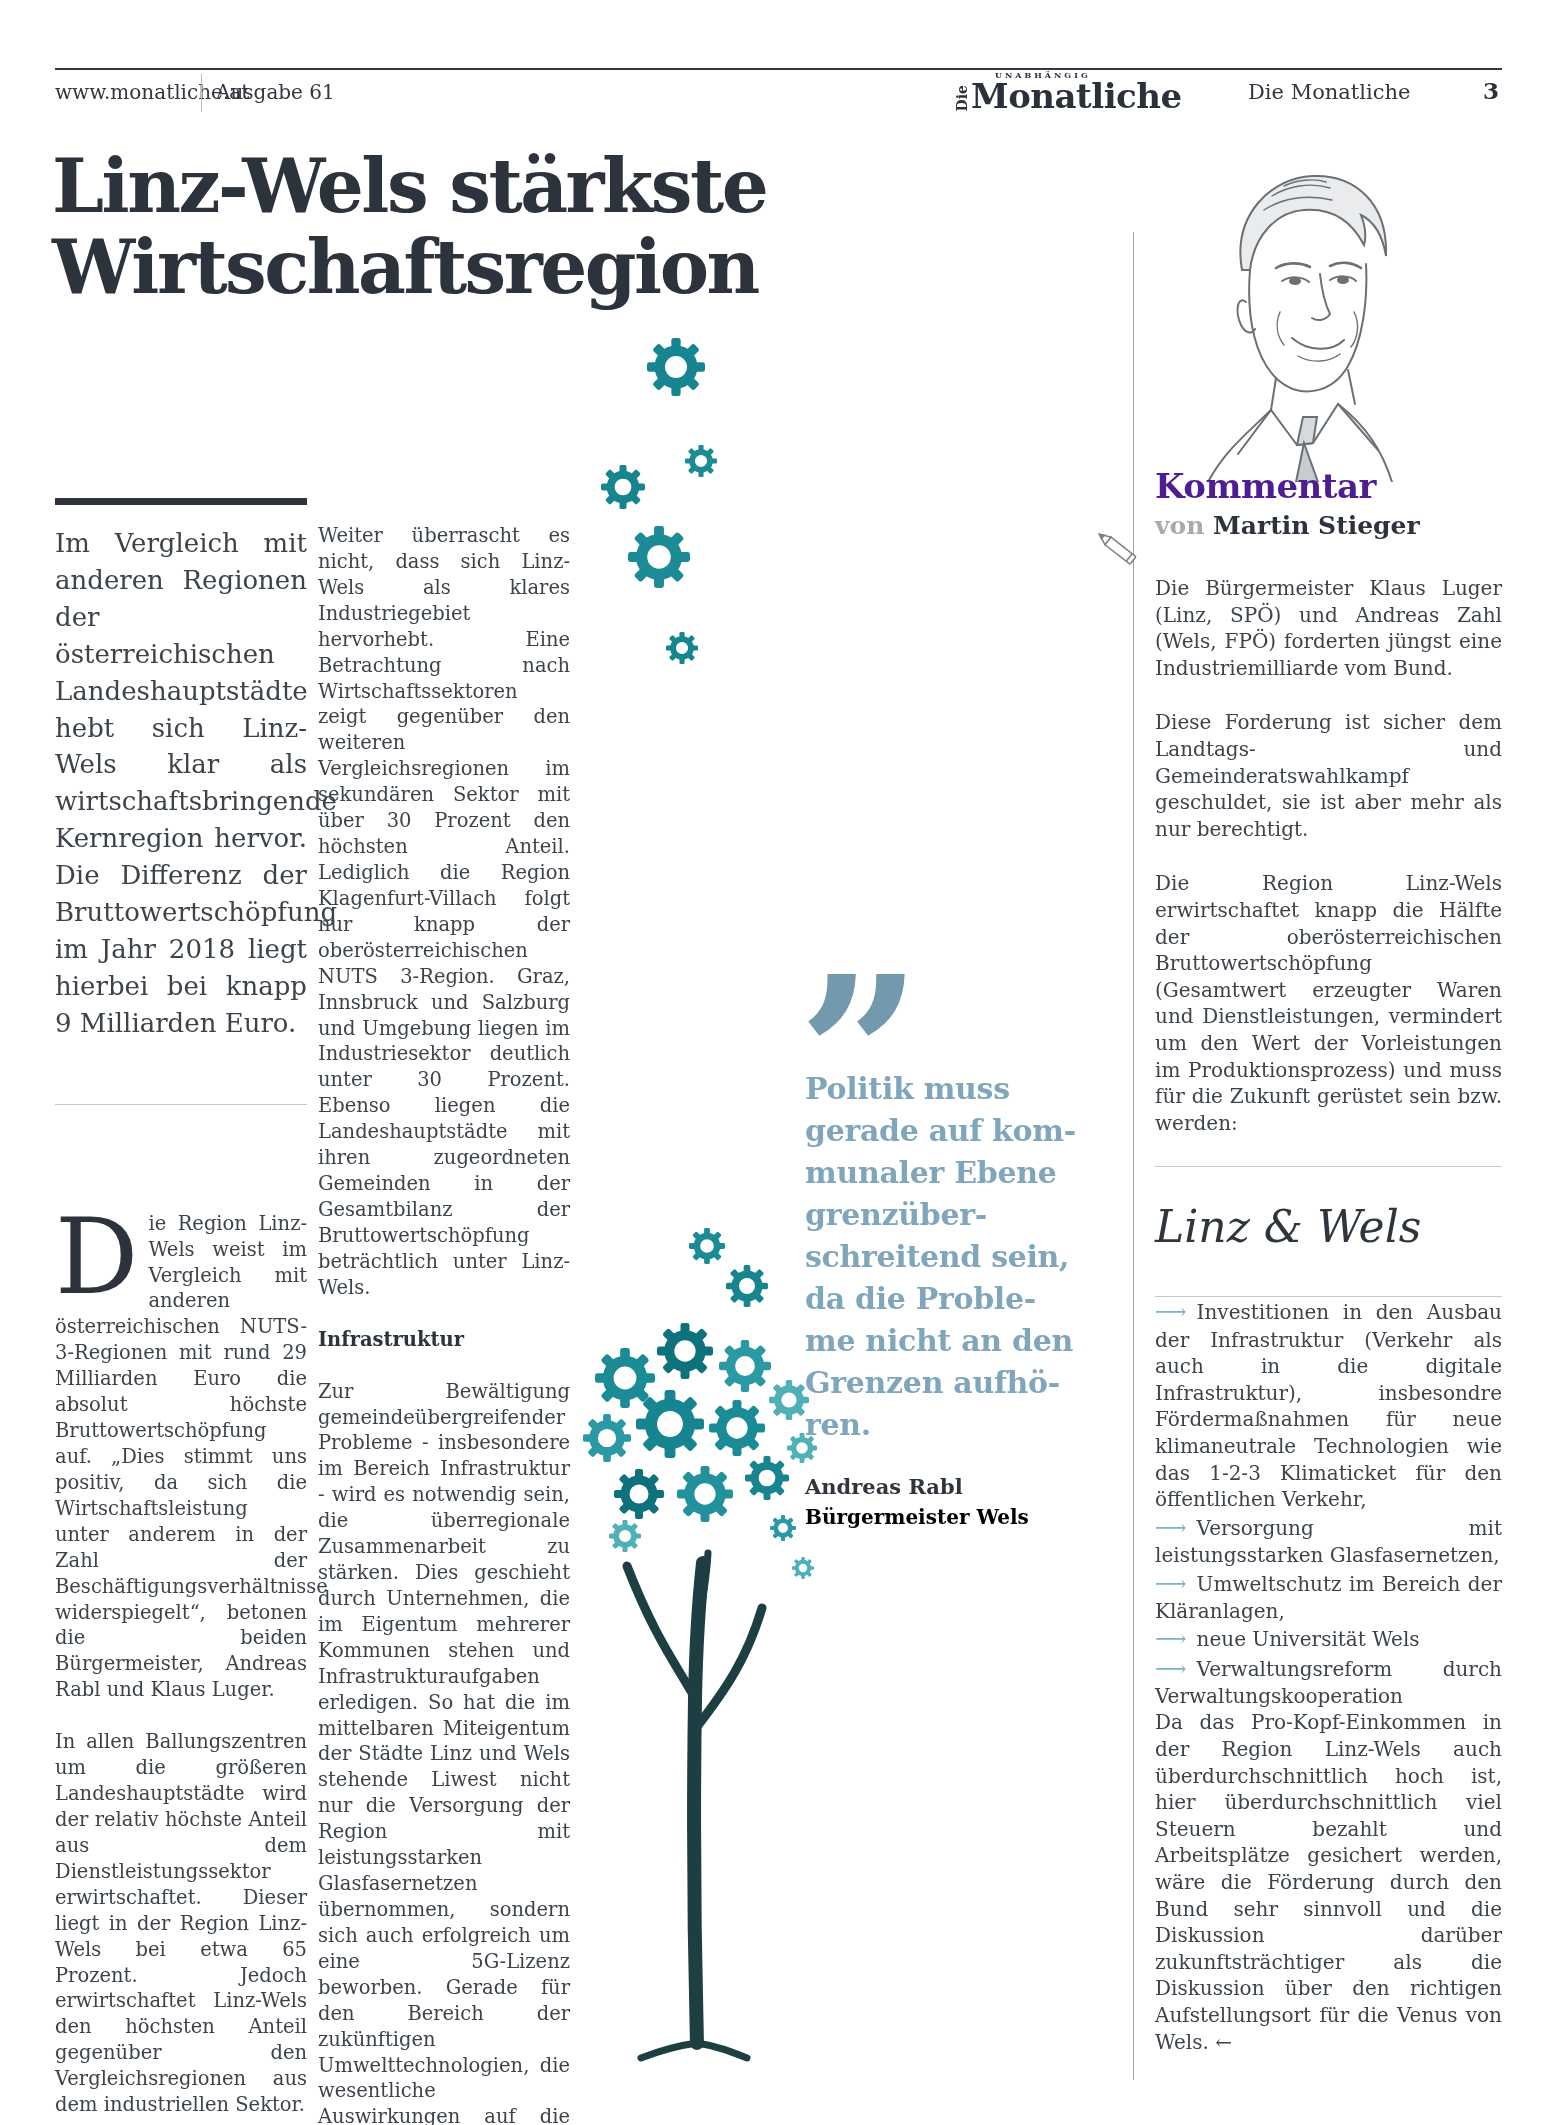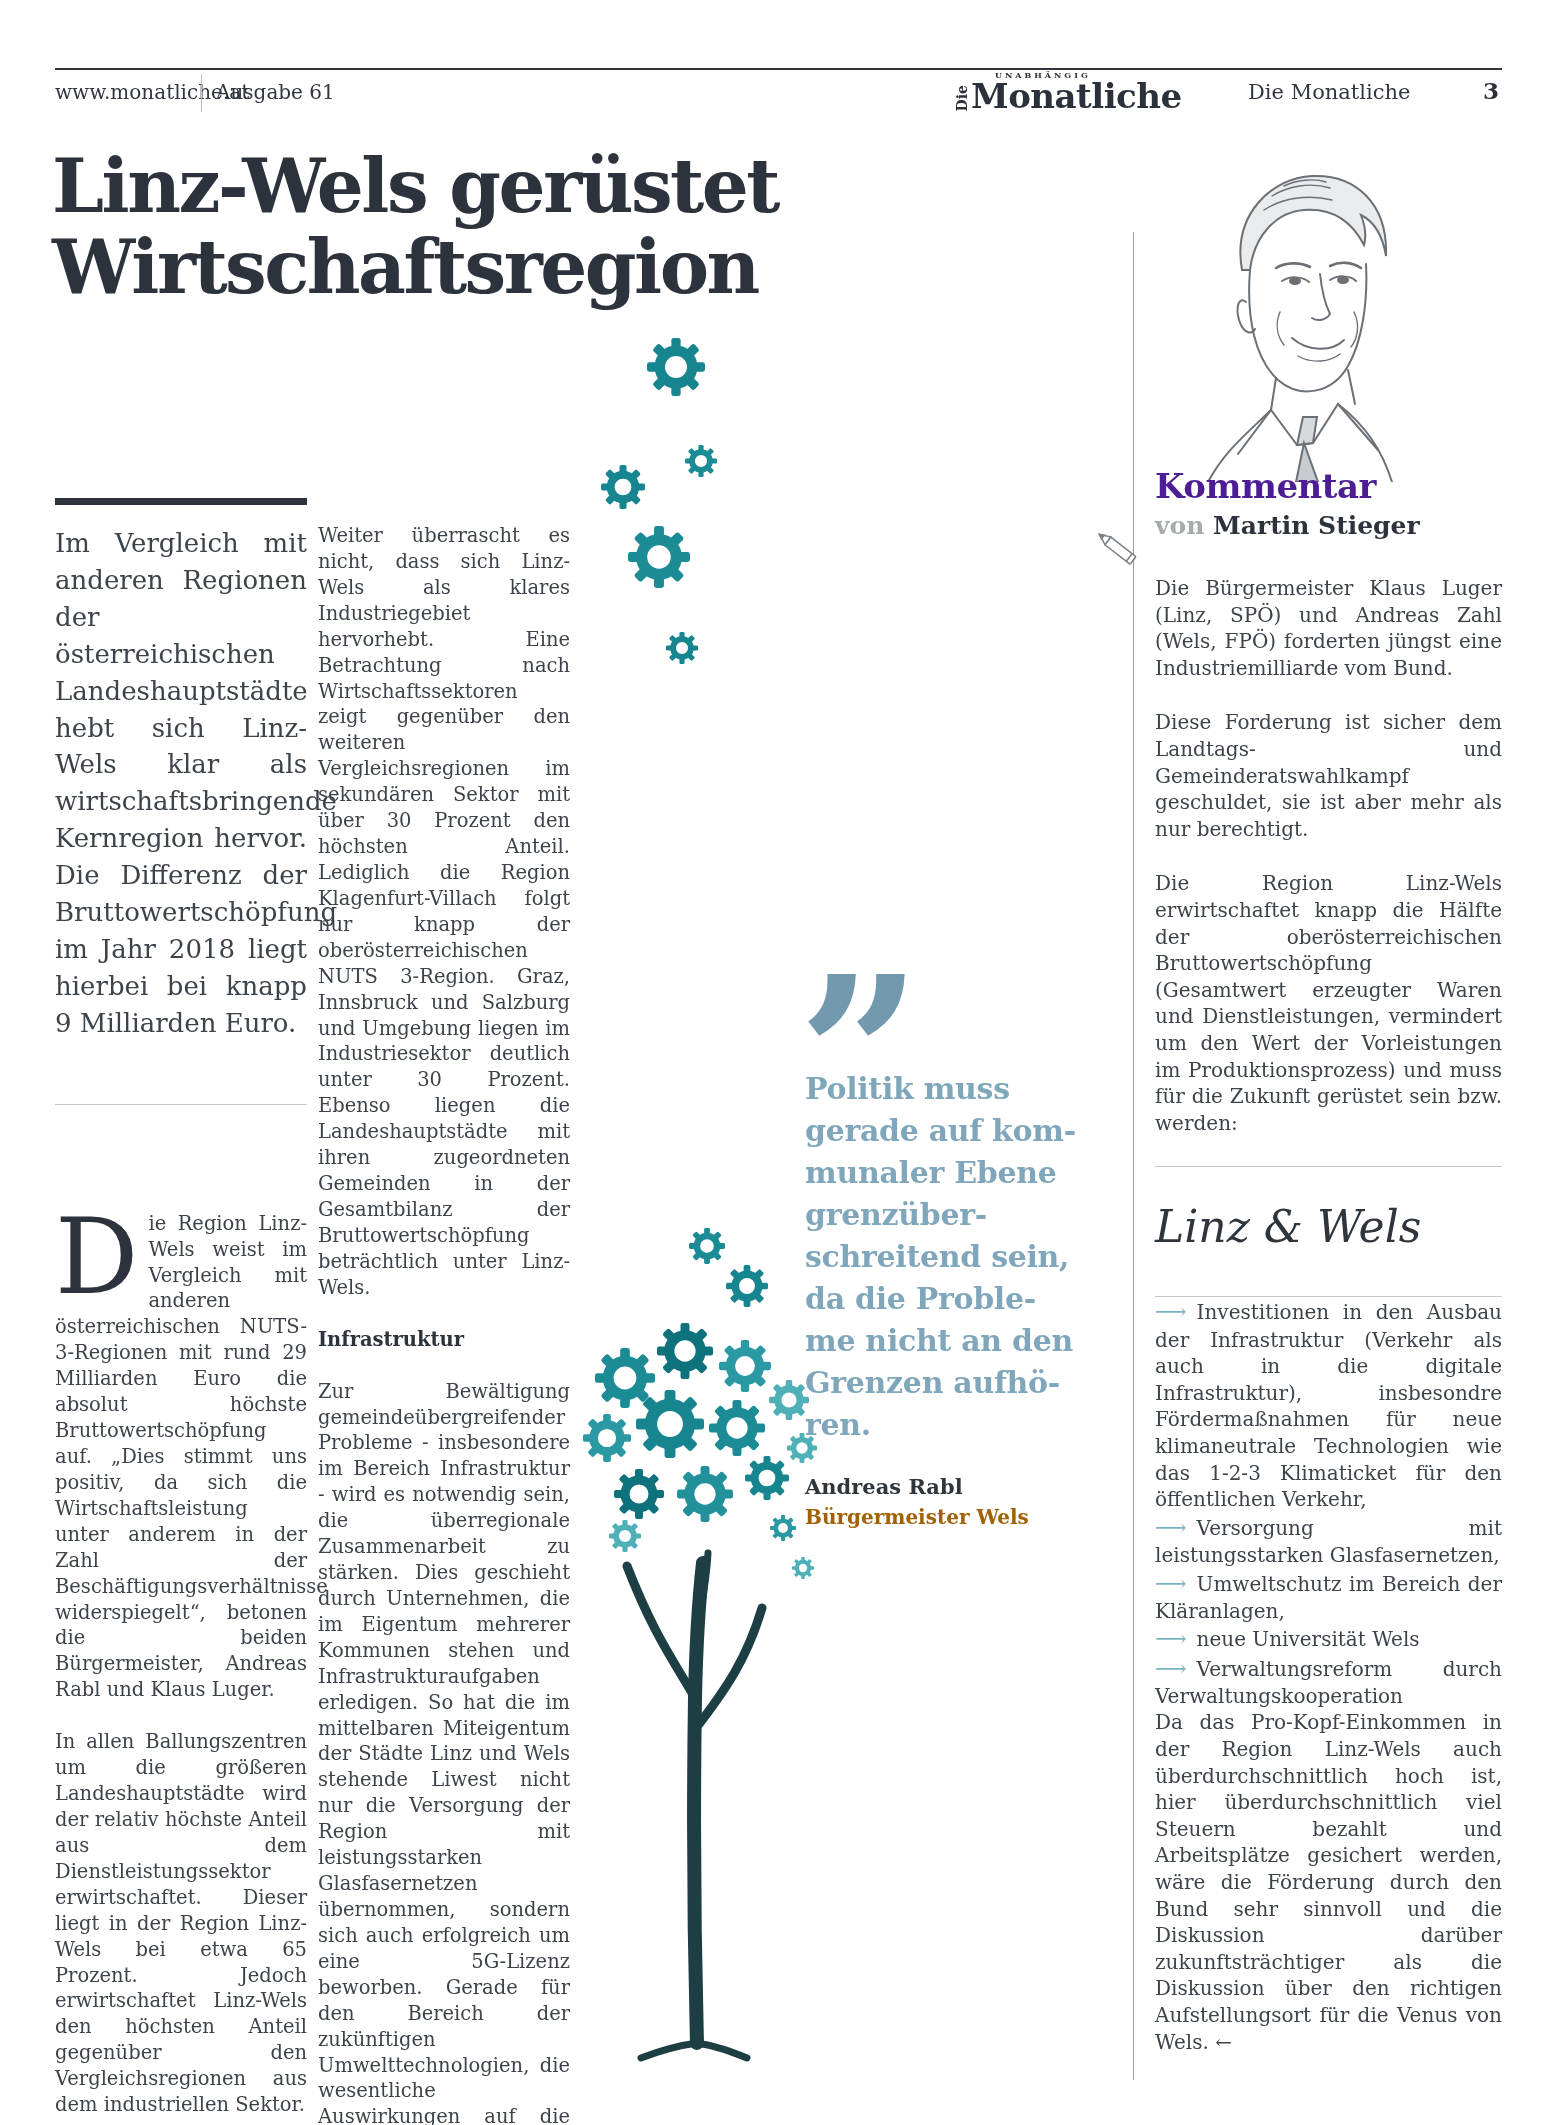--- a/index.html
+++ b/index.html
@@ -35,21 +35,21 @@
   .subhead{font-size:19.5px;line-height:1.3;font-weight:bold;color:#2d333d;margin:0;}
 
   .col-mid{left:318px;top:498px;width:252px;padding-top:25px;}
 
   
   .bigquote{left:798px;top:948px;font-size:215px;font-weight:bold;line-height:1;color:#7299ae;
             letter-spacing:-8px;height:130px;overflow:visible;}
   .pullquote{left:805px;top:1068px;width:300px;font-size:30px;line-height:1.4;font-weight:bold;
              color:#7fa6ba;white-space:pre-line;letter-spacing:-.3px;}
   .quote-author{left:805px;top:1474px;font-size:21px;font-weight:bold;color:#2f353c;}
-  .quote-role{left:805px;top:1505px;font-size:20px;font-weight:bold;color:#a16207;}
+  .quote-role{left:805px;top:1505px;font-size:20px;font-weight:bold;color:#000000;}
 
   
   .v-rule{left:1133px;top:232px;width:1px;height:1848px;background:#9aa0a5;}
   .kommentar-title{left:1155px;top:466px;font-size:34px;font-weight:bold;color:#4c1d95;letter-spacing:-.5px;}
   .byline{left:1155px;top:511px;font-size:25px;font-weight:bold;}
   .byline .von{color:#a7abb0;}
   .byline .name{color:#2d333d;}
   .commentary{left:1155px;top:575px;width:347px;}
   .commentary p{font-size:20px;line-height:1.33;text-align:justify;hyphens:auto;margin:0 0 28px;}
   .c-rule{height:1px;background:#c6c9cc;}
@@ -94,21 +94,21 @@
     <span class="logo-die">Die</span>
     <span class="logo-col">
       <span class="logo-tagline">UNABHÄNGIG</span>
       <span class="logo-name">Monatliche</span>
     </span>
   </div>
   <div class="abs publication">Die Monatliche</div>
   <div class="abs page-num">3</div>
 
   <h1 class="abs headline" style="margin:0;">
-    <span>Linz-Wels gerüstet</span><br>
+    <span>Linz-Wels stärkste</span><br>
     <span>Wirtschaftsregion</span>
   </h1>
 
   <div class="abs col-left">
     <div class="lead-rule"></div>
     <div class="lead">Im Vergleich mit anderen Regionen der österreichischen Landeshauptstädte hebt sich Linz-Wels klar als wirtschaftsbringende Kernregion hervor. Die Differenz der Bruttowertschöpfung im Jahr 2018 liegt hierbei bei knapp 9 Milliarden Euro.</div>
     <div class="lead-divider"></div>
     <div class="body-text">
       <p><span style="float:left;font-size:104px;line-height:.78;padding:6px 10px 0 0;color:#2d333d;">D</span><span>ie Region Linz-Wels weist im Vergleich mit anderen österreichischen NUTS-3-Regionen mit rund 29 Milliarden Euro die absolut höchste Bruttowertschöpfung auf. „Dies stimmt uns positiv, da sich die Wirtschaftsleistung unter anderem in der Zahl der Beschäftigungsverhältnisse widerspiegelt“, betonen die beiden Bürgermeister, Andreas Rabl und Klaus Luger.</span></p>
       <p>In allen Ballungszentren um die größeren Landeshauptstädte wird der relativ höchste Anteil aus dem Dienstleistungssektor erwirtschaftet. Dieser liegt in der Region Linz-Wels bei etwa 65 Prozent. Jedoch erwirtschaftet Linz-Wels den höchsten Anteil gegenüber den Vergleichsregionen aus dem industriellen Sektor.</p>

